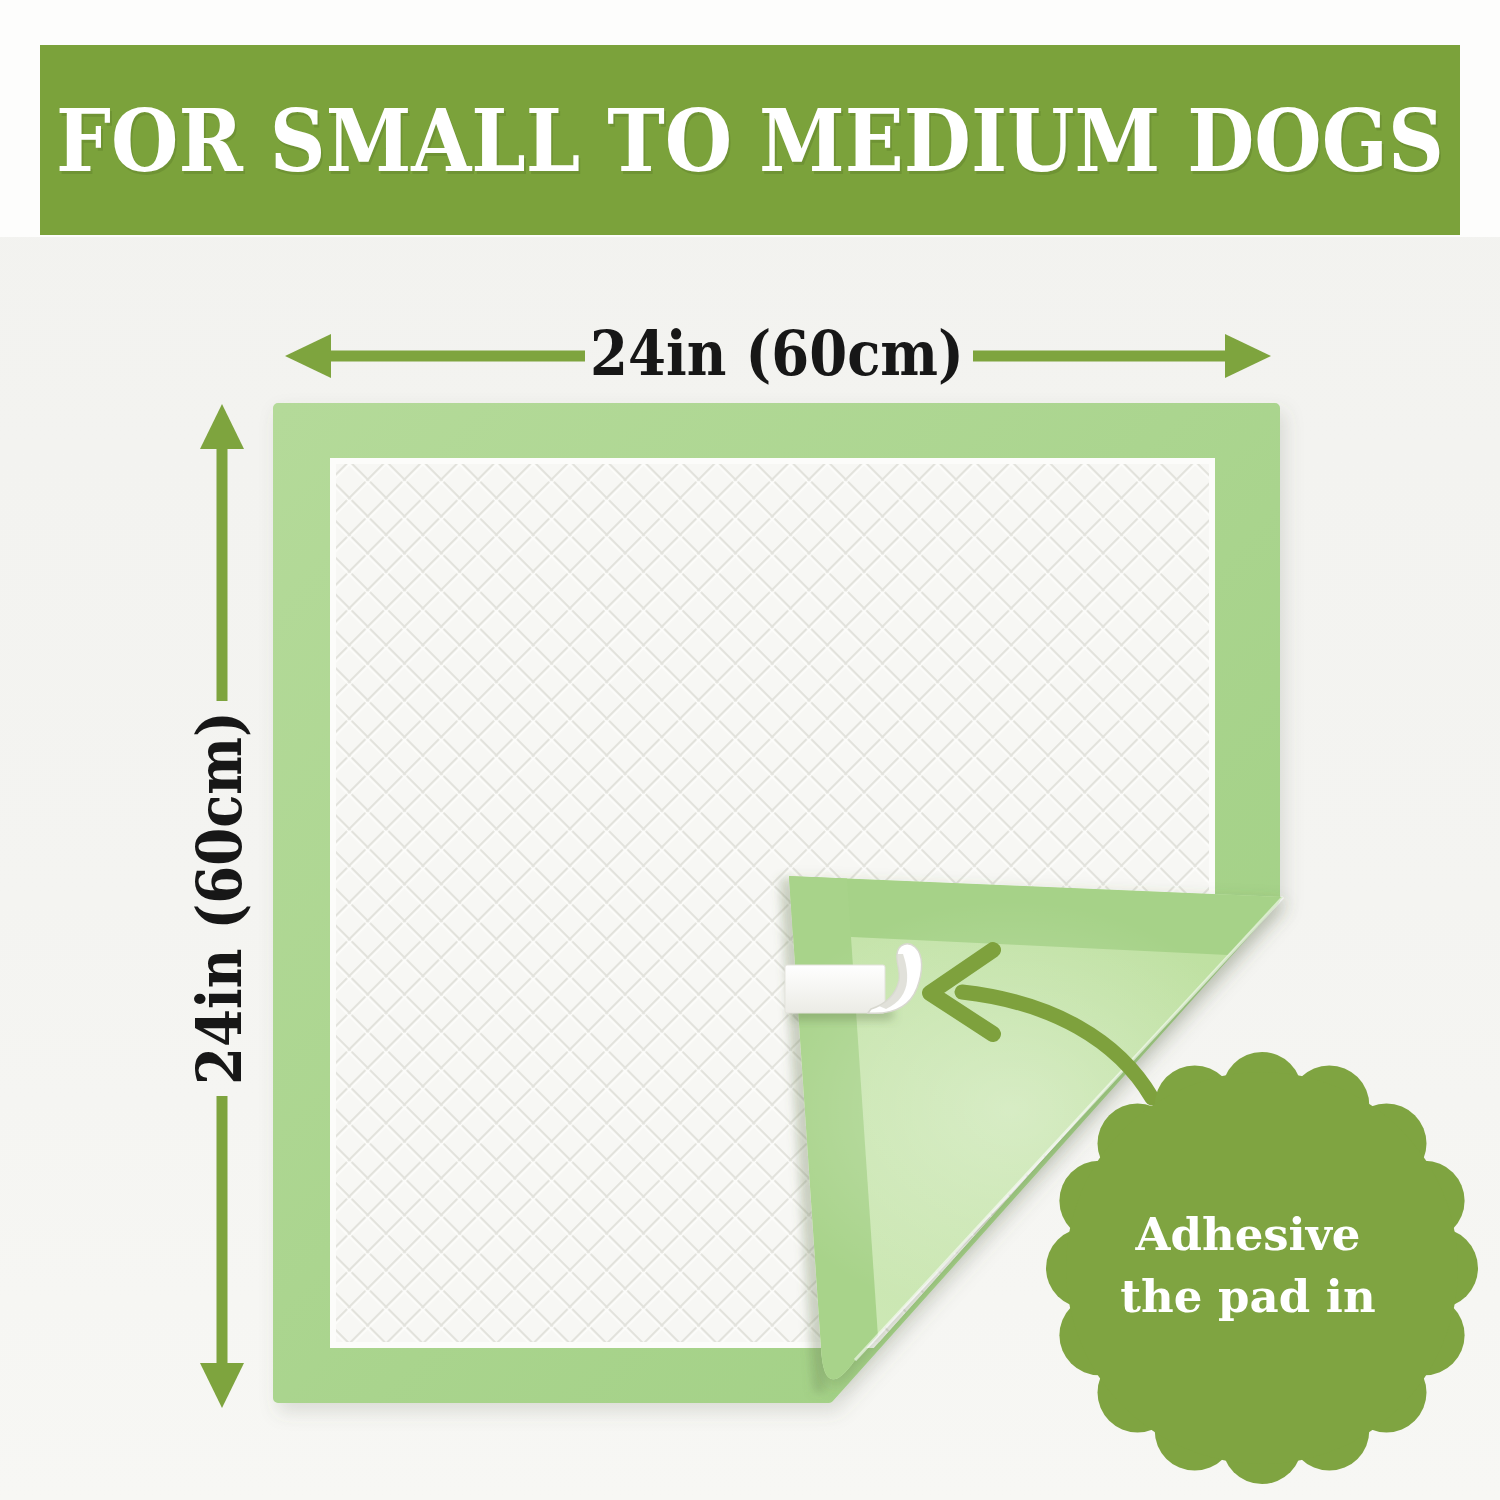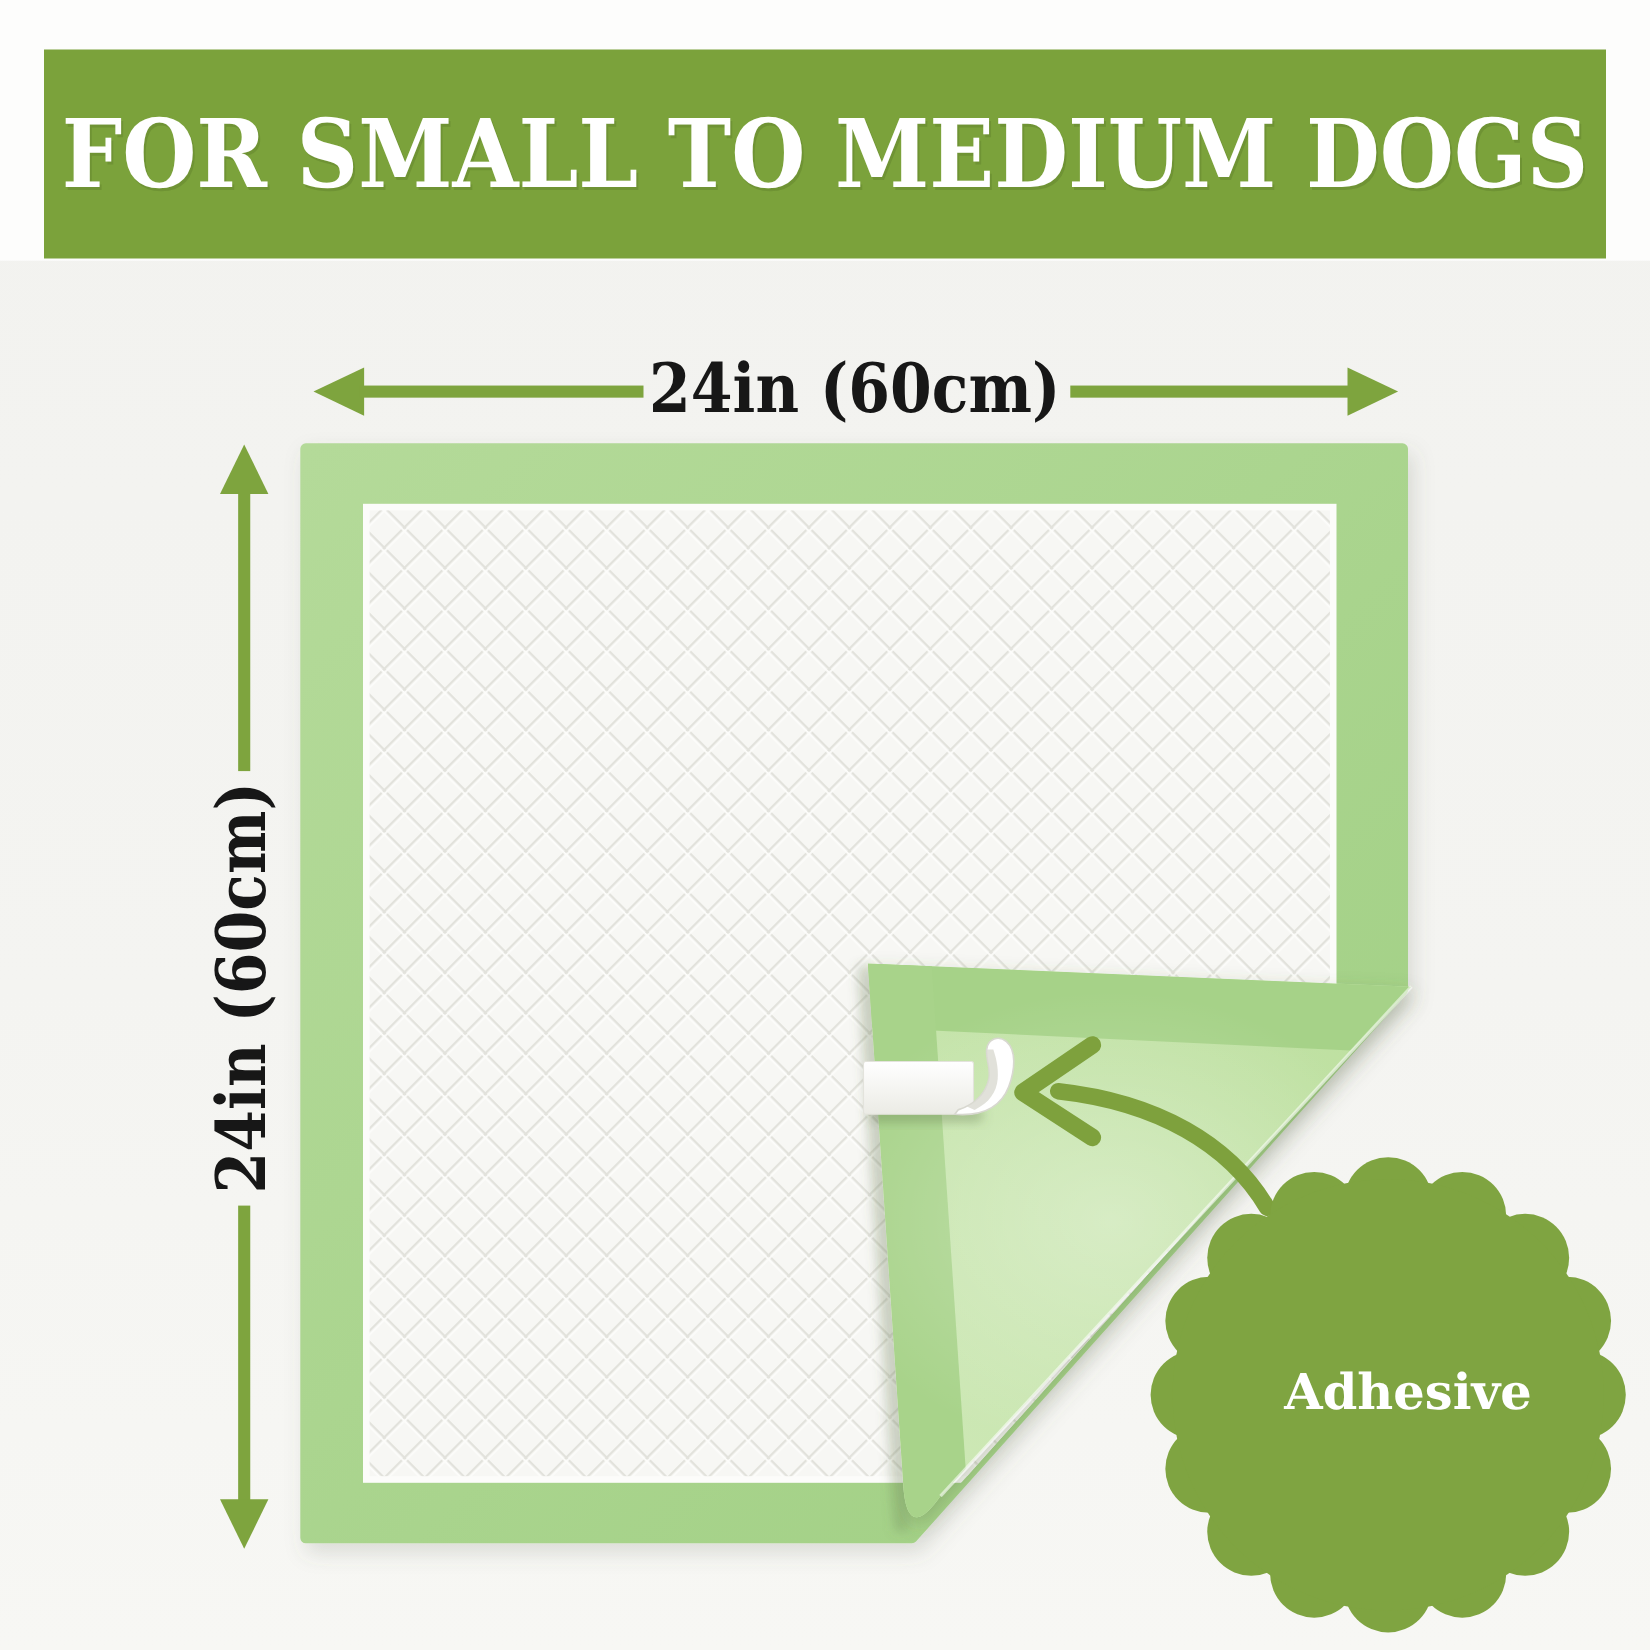--- a/index.html
+++ b/index.html
@@ -18,21 +18,21 @@
     transform:scaleX(0.90);letter-spacing:0px;
     text-shadow:2px 3px 0 rgba(90,120,40,0.35);
   }
   .scene{position:absolute;left:0;top:0;width:1500px;height:1500px;}
   .dim-label{
     position:absolute;color:#171717;font-weight:bold;font-size:62px;white-space:nowrap;
   }
   .h-dim{left:777px;top:356px;transform:translate(-50%,-54%) scaleX(0.88);}
   .v-dim{left:219px;top:898px;transform:translate(-50%,-50%) rotate(-90deg) scaleX(0.88);}
   .badge-label{
-    position:absolute;left:1280px;top:1266px;transform:translate(-50%,-50%);
+    position:absolute;left:1248px;top:1266px;transform:translate(-50%,-50%);
     text-align:center;color:#ffffff;font-weight:bold;font-size:45px;line-height:62px;
     white-space:nowrap;
   }
 </style>
 </head>
 <body>
 
 <div class="stage">
 
   <div class="top-white"></div>
@@ -149,15 +149,16 @@
       <rect x="216.5" y="1096" width="11" height="268"></rect>
       <polygon points="222,1408 200,1363 244,1363"></polygon>
     </g>
   </svg>
 
   <div class="dim-label h-dim">24in (60cm)</div>
   <div class="dim-label v-dim">24in (60cm)</div>
 
   <div class="badge-label">
     <div>Adhesive</div>
+    <div>the pad in</div>
   </div>
 
 </div>
 
 </body></html>

